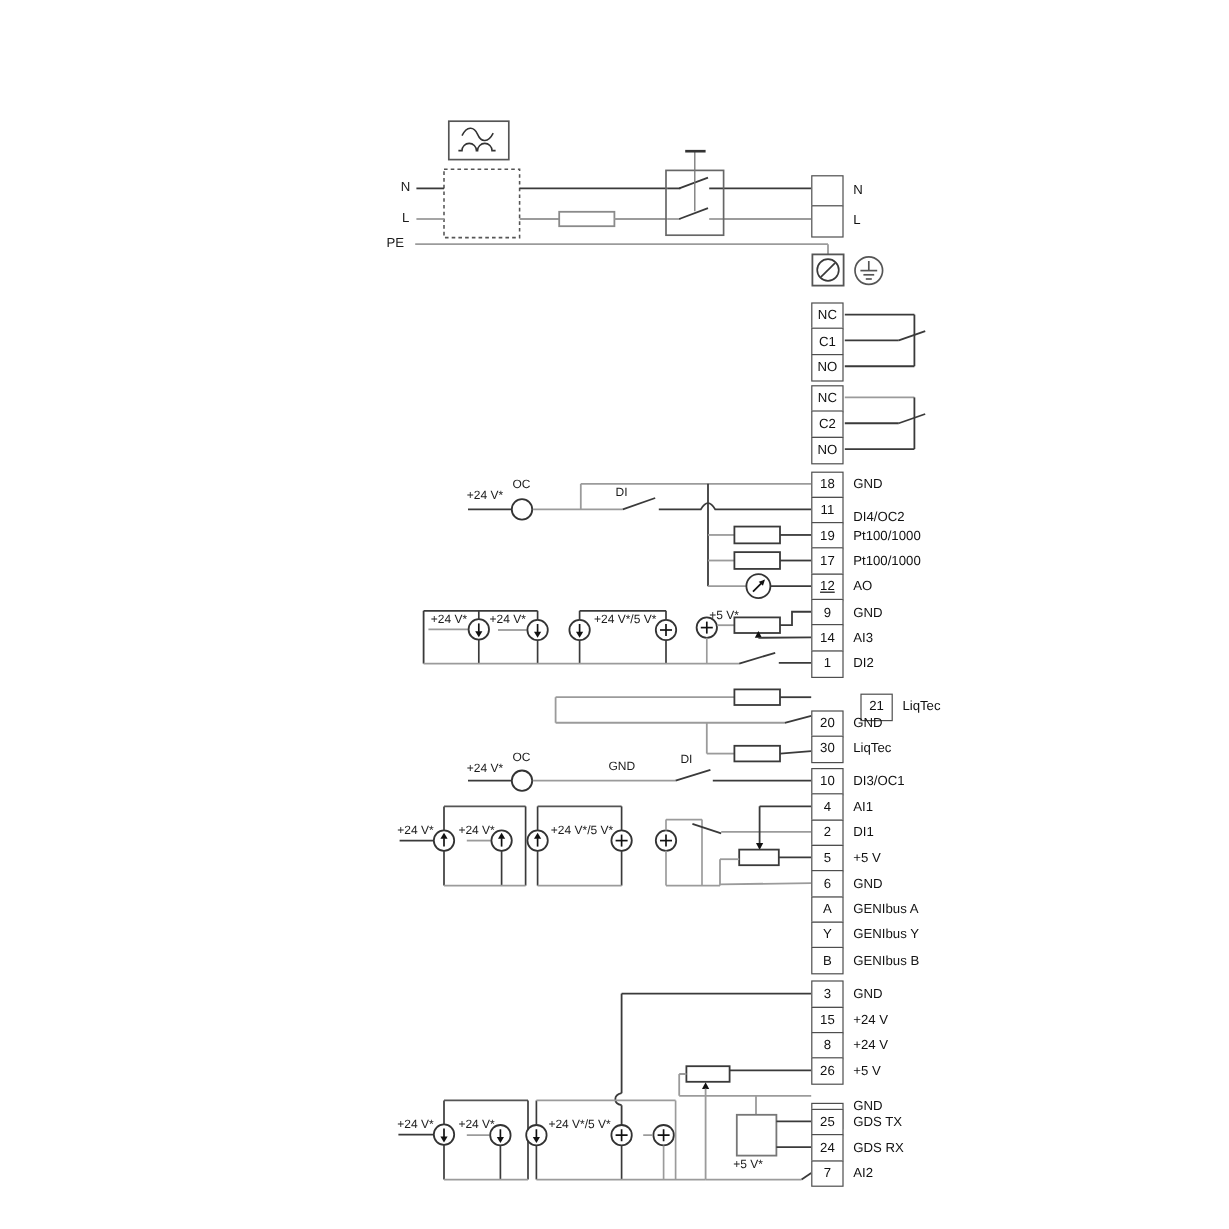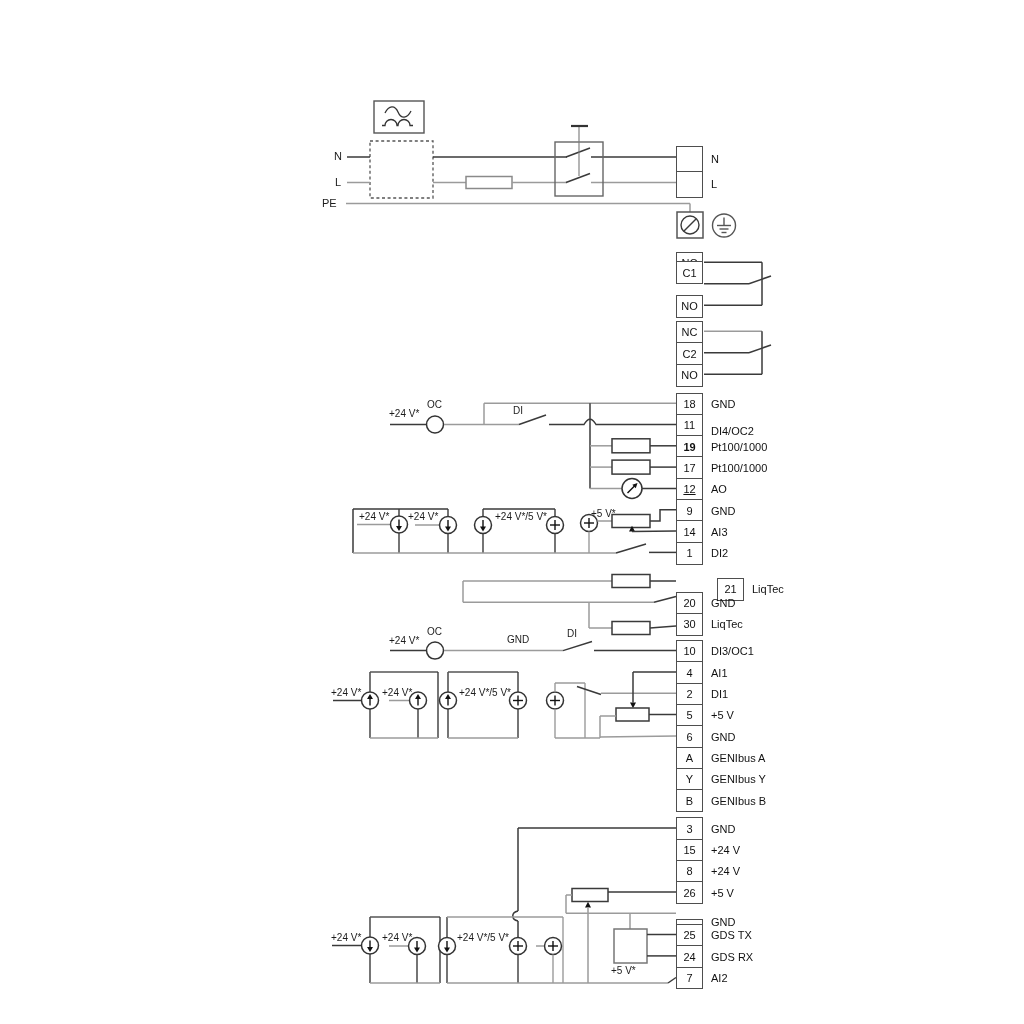--- a/index.html
+++ b/index.html
@@ -288,21 +288,21 @@
       <div class="tbox" style="height: 26.9px;"></div>
       <span class="tlab">N</span>
     </div>
     <div class="trow" style="top: 170.8px;">
       <div class="tbox" style="height: 26.9px;"></div>
       <span class="tlab">L</span>
     </div>
     <div class="trow" style="top: 251.5px;">
       <div class="tbox" style="height: 23.1px;">NC</div>
     </div>
-    <div class="trow" style="top: 261px;">
+    <div class="trow" style="top: 273px;">
       <div class="tbox" style="height: 23.1px;">C1</div>
     </div>
     <div class="trow" style="top: 294.5px;">
       <div class="tbox" style="height: 23.1px;">NO</div>
     </div>
     <div class="trow" style="top: 320.5px;">
       <div class="tbox" style="height: 23.1px;">NC</div>
     </div>
     <div class="trow" style="top: 342px;">
       <div class="tbox" style="height: 23.1px;">C2</div>
@@ -312,21 +312,21 @@
     </div>
     <div class="trow" style="top: 392.5px;">
       <div class="tbox" style="height: 22.92px;">18</div>
       <span class="tlab">GND</span>
     </div>
     <div class="trow" style="top: 413.82px; align-items: flex-end;">
       <div class="tbox" style="height: 22.92px;">11</div>
       <span class="tlab">DI4/OC2</span>
     </div>
     <div class="trow" style="top: 435.14px;">
-      <div class="tbox" style="height: 22.92px; font-weight: bold;">19</div>
+      <div class="tbox" style="height: 22.92px;">19</div>
       <span class="tlab">Pt100/1000</span>
     </div>
     <div class="trow" style="top: 456.46px;">
       <div class="tbox" style="height: 22.92px;">17</div>
       <span class="tlab">Pt100/1000</span>
     </div>
     <div class="trow" style="top: 477.78px;">
       <div class="tbox" style="height: 22.92px; text-decoration: underline;">12</div>
       <span class="tlab">AO</span>
     </div>

